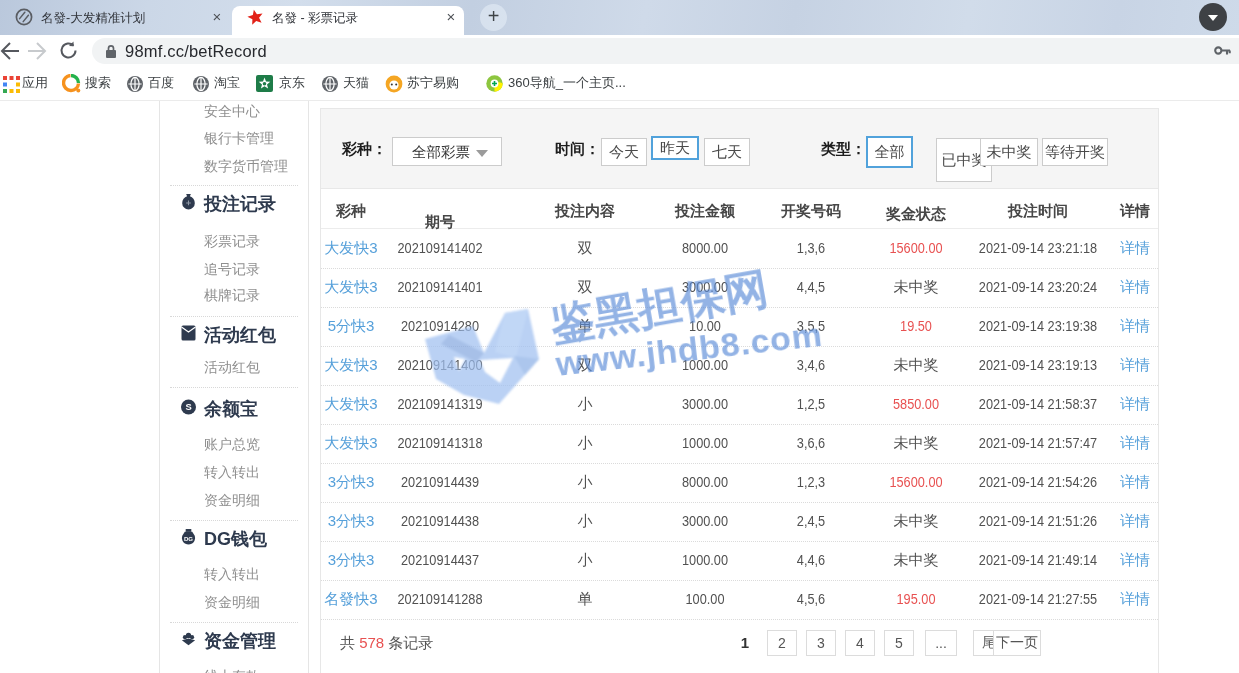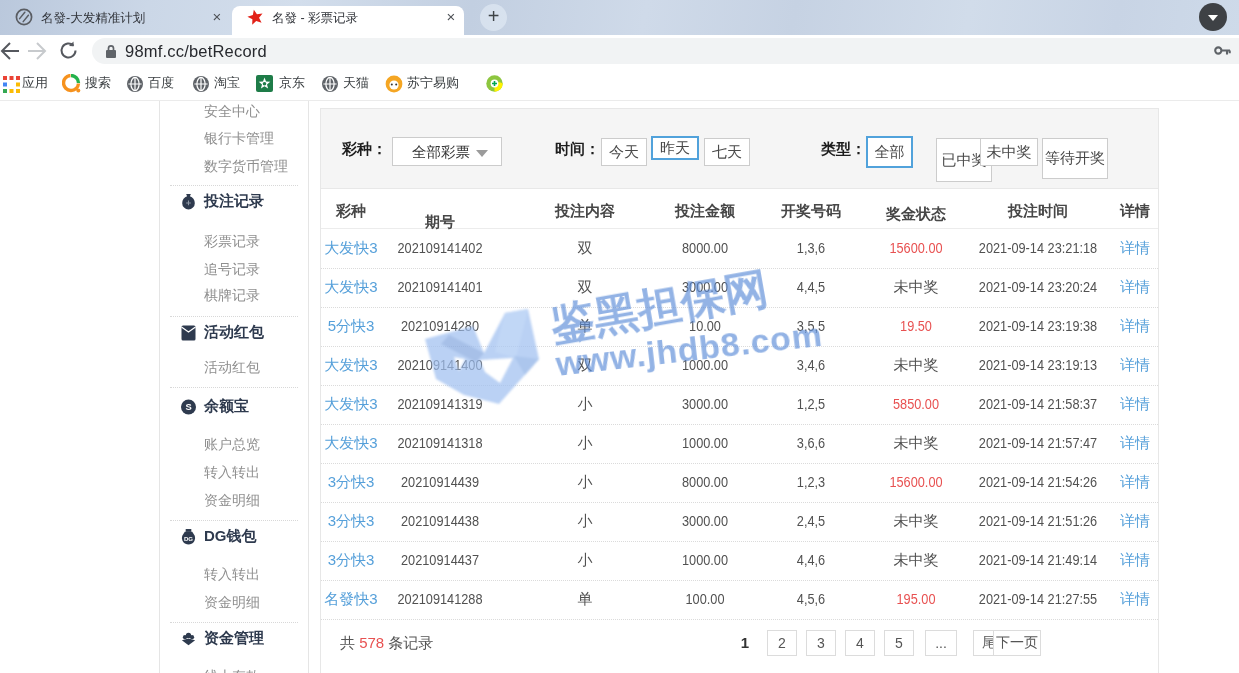--- a/index.html
+++ b/index.html
@@ -28,21 +28,21 @@
     background:#f1f3f4; }
   #urltext { position:absolute; left:33px; top:4px; font-size:16.5px; color:#27292e; letter-spacing:0.2px;}
   
   #bookmarks { position:absolute; left:0; top:66px; width:1239px; height:35px; background:#fff;
     border-bottom:1px solid #ebebeb; }
   .bk { position:absolute; top:0; height:34px; display:flex; align-items:center; font-size:13px; color:#3c4043; }
   
   #content { position:absolute; left:0; top:101px; width:1239px; height:572px; background:#fff; }
   #sidebar { position:absolute; left:159px; top:0; width:150px; height:572px;
     border-left:1px solid #e5e5e5; border-right:1px solid #e5e5e5; }
-  .side-sec { position:absolute; left:204px; font-size:15px; font-weight:bold; color:#2e3a4e; white-space:nowrap;}
+  .side-sec { position:absolute; left:204px; font-size:18px; font-weight:bold; color:#2e3a4e; white-space:nowrap;}
   .side-item { position:absolute; left:204px; font-size:14px; color:#8f8f8f; white-space:nowrap;}
   .side-dot { position:absolute; left:170px; width:128px; border-top:1px dotted #d8d8d8; }
   .side-ico { position:absolute; left:181px; width:15px; height:16px; }
   
   #panel { position:absolute; left:320px; top:7px; width:839px; height:573px;
     border-left:1px solid #e7e7e7; border-right:1px solid #e7e7e7; border-top:1px solid #e7e7e7; }
   #filterbg { position:absolute; left:0; top:0; width:837px; height:80px; background:#f5f5f5;
     border-bottom:1px solid #e8e8e8; }
   .flabel { position:absolute; top:31px; font-size:15px; font-weight:bold; color:#1d1d1d; }
   .fbtn { position:absolute; background:#fff; border:1px solid #ccc; font-size:15px; color:#4a4a4a;
@@ -167,20 +167,21 @@
     <circle cx="4" cy="5" r="1.7" fill="#f5a623"></circle>
       <circle cx="14" cy="5" r="1.7" fill="#f5a623"></circle>
   </svg>
   <div class="bk" style="left:407px">苏宁易购</div>
   <svg class="abs" style="left:486px;top:9px" width="17" height="17" viewBox="0 0 17 17">
     <circle cx="8.5" cy="8.5" r="8.2" fill="#8dc63f"></circle>
     <path d="M8.5 8.5 A 8.2 8.2 0 0 1 16.7 8.5 A8.2 8.2 0 0 1 8.5 16.7 Z" fill="#fff200"></path>
     <circle cx="8.5" cy="8.5" r="3.9" fill="#fff"></circle>
     <path d="M8.5 6 V11 M6 8.5 H11" stroke="#00a650" stroke-width="1.6"></path>
   </svg>
+  <div class="bk" style="left:508px">360导航_一个主页...</div>
 </div>
 
 <div id="content">
   <div id="sidebar"></div>
   <div id="sideitems">
     <div class="side-item" style="top:2px">安全中心</div>
     <div class="side-item" style="top:29px">银行卡管理</div>
     <div class="side-item" style="top:57px">数字货币管理</div>
     <div class="side-item" style="top:132px">彩票记录</div>
     <div class="side-item" style="top:160px">追号记录</div>
@@ -234,21 +235,21 @@
         <div class="caret"></div>
       </div>
     <div class="flabel" style="left:234px">时间：</div>
     <div class="fbtn" style="left:280px;top:29px;width:46px;height:28px">今天</div>
     <div class="fbtn sel" style="left:330px;top:27px;width:48px;height:24px">昨天</div>
     <div class="fbtn" style="left:383px;top:29px;width:46px;height:28px">七天</div>
     <div class="flabel" style="left:500px">类型：</div>
     <div class="fbtn sel" style="left:545px;top:27px;width:47px;height:32px">全部</div>
     <div class="fbtn" style="left:615px;top:29px;width:56px;height:44px">已中奖</div>
     <div class="fbtn" style="left:659px;top:29px;width:58px;height:28px">未中奖</div>
-    <div class="fbtn" style="left:721px;top:29px;width:66px;height:41px">等待开奖</div>
+    <div class="fbtn" style="left:721px;top:29px;width:66px;height:28px">等待开奖</div>
     <div id="hdrline"></div>
     <div id="tablerows">
       <div class="th" style="left:30px;top:93px">彩种</div>
       <div class="th" style="left:119px;top:104px">期号</div>
       <div class="th" style="left:264px;top:93px">投注内容</div>
       <div class="th" style="left:384px;top:93px">投注金额</div>
       <div class="th" style="left:490px;top:93px">开奖号码</div>
       <div class="th" style="left:595px;top:96px">奖金状态</div>
       <div class="th" style="left:717px;top:93px">投注时间</div>
       <div class="th" style="left:814px;top:93px">详情</div>

